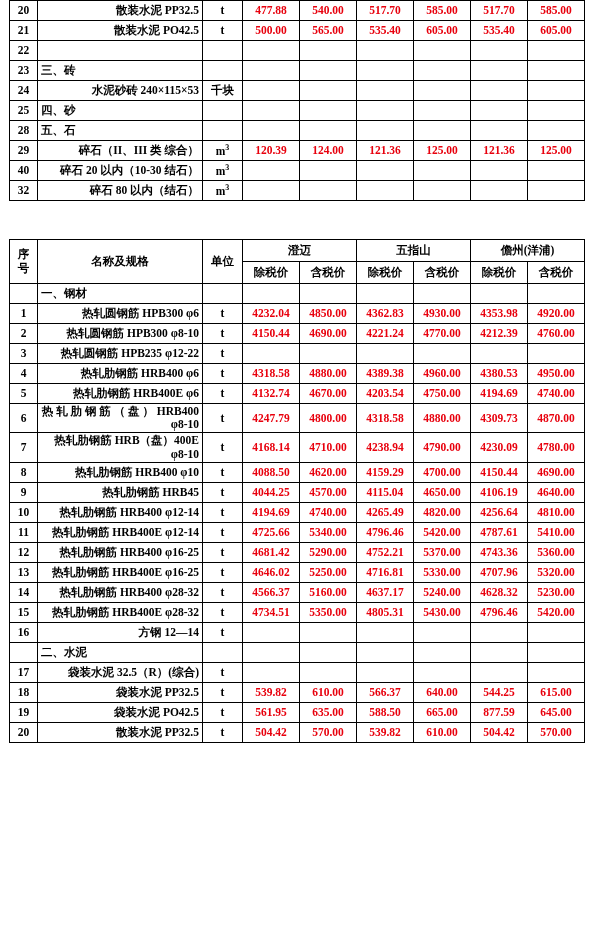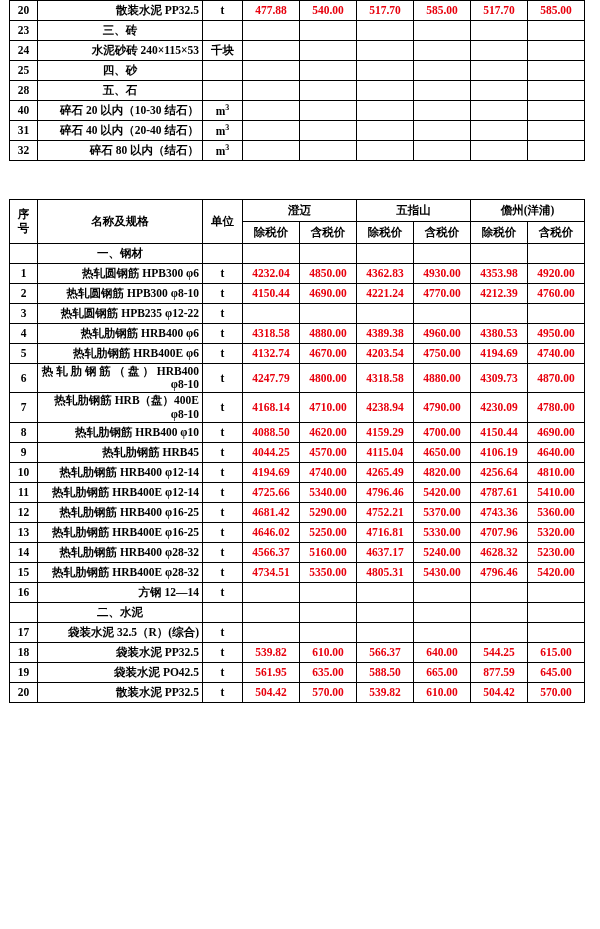--- a/index.html
+++ b/index.html
@@ -30,21 +30,21 @@
     vertical-align: middle;
     height: 20px;
     box-sizing: border-box;
     overflow: hidden;
   }
   .c-num { text-align: center; font-weight: bold; width: 28px; }
   .c-name { text-align: right; font-weight: bold; padding-left: 6px; }
   .c-unit { text-align: center; font-weight: bold; width: 38px; }
   .c-val { text-align: center; color: #e8000d; font-weight: bold; width: 57px; }
   .hdr { text-align: center; font-weight: bold; }
-  .section-name { text-align: center; font-weight: bold; padding-left: 14px; }
+  .section-name { text-align: left; font-weight: bold; padding-left: 14px; }
   .spacer { height: 38px; }
   .row-tall td { height: 33px; }
   .sup { font-size: 8px; vertical-align: super; }
   .tbl2 .c-name { font-weight: bold; }
 </style>
 </head>
 <body>
 
 <div class="page">
 
@@ -66,20 +66,42 @@
           <td class="c-name">散装水泥 PP32.5</td>
           <td class="c-unit">t</td>
           <td class="c-val">477.88</td>
           <td class="c-val">540.00</td>
           <td class="c-val">517.70</td>
           <td class="c-val">585.00</td>
           <td class="c-val">517.70</td>
           <td class="c-val">585.00</td>
         </tr>
         <tr>
+          <td class="c-num">21</td>
+          <td class="c-name">散装水泥 PO42.5</td>
+          <td class="c-unit">t</td>
+          <td class="c-val">500.00</td>
+          <td class="c-val">565.00</td>
+          <td class="c-val">535.40</td>
+          <td class="c-val">605.00</td>
+          <td class="c-val">535.40</td>
+          <td class="c-val">605.00</td>
+        </tr>
+        <tr>
+          <td class="c-num">22</td>
+          <td class="c-name"></td>
+          <td class="c-unit"></td>
+          <td class="c-val"></td>
+          <td class="c-val"></td>
+          <td class="c-val"></td>
+          <td class="c-val"></td>
+          <td class="c-val"></td>
+          <td class="c-val"></td>
+        </tr>
+        <tr>
           <td class="c-num">23</td>
           <td class="section-name">三、砖</td>
           <td class="c-unit"></td>
           <td class="c-val"></td>
           <td class="c-val"></td>
           <td class="c-val"></td>
           <td class="c-val"></td>
           <td class="c-val"></td>
           <td class="c-val"></td>
         </tr>
@@ -110,33 +132,33 @@
           <td class="section-name">五、石</td>
           <td class="c-unit"></td>
           <td class="c-val"></td>
           <td class="c-val"></td>
           <td class="c-val"></td>
           <td class="c-val"></td>
           <td class="c-val"></td>
           <td class="c-val"></td>
         </tr>
         <tr>
+          <td class="c-num">29</td>
+          <td class="c-name">碎石（II、III 类 综合）</td>
+          <td class="c-unit">m<span class="sup">3</span></td>
+          <td class="c-val">120.39</td>
+          <td class="c-val">124.00</td>
+          <td class="c-val">121.36</td>
+          <td class="c-val">125.00</td>
+          <td class="c-val">121.36</td>
+          <td class="c-val">125.00</td>
+        </tr>
+        <tr>
           <td class="c-num">40</td>
           <td class="c-name">碎石 20 以内（10-30 结石）</td>
-          <td class="c-unit">m<span class="sup">3</span></td>
-          <td class="c-val"></td>
-          <td class="c-val"></td>
-          <td class="c-val"></td>
-          <td class="c-val"></td>
-          <td class="c-val"></td>
-          <td class="c-val"></td>
-        </tr>
-        <tr>
-          <td class="c-num">31</td>
-          <td class="c-name">碎石 40 以内（20-40 结石）</td>
           <td class="c-unit">m<span class="sup">3</span></td>
           <td class="c-val"></td>
           <td class="c-val"></td>
           <td class="c-val"></td>
           <td class="c-val"></td>
           <td class="c-val"></td>
           <td class="c-val"></td>
         </tr>
         <tr>
           <td class="c-num">32</td>

